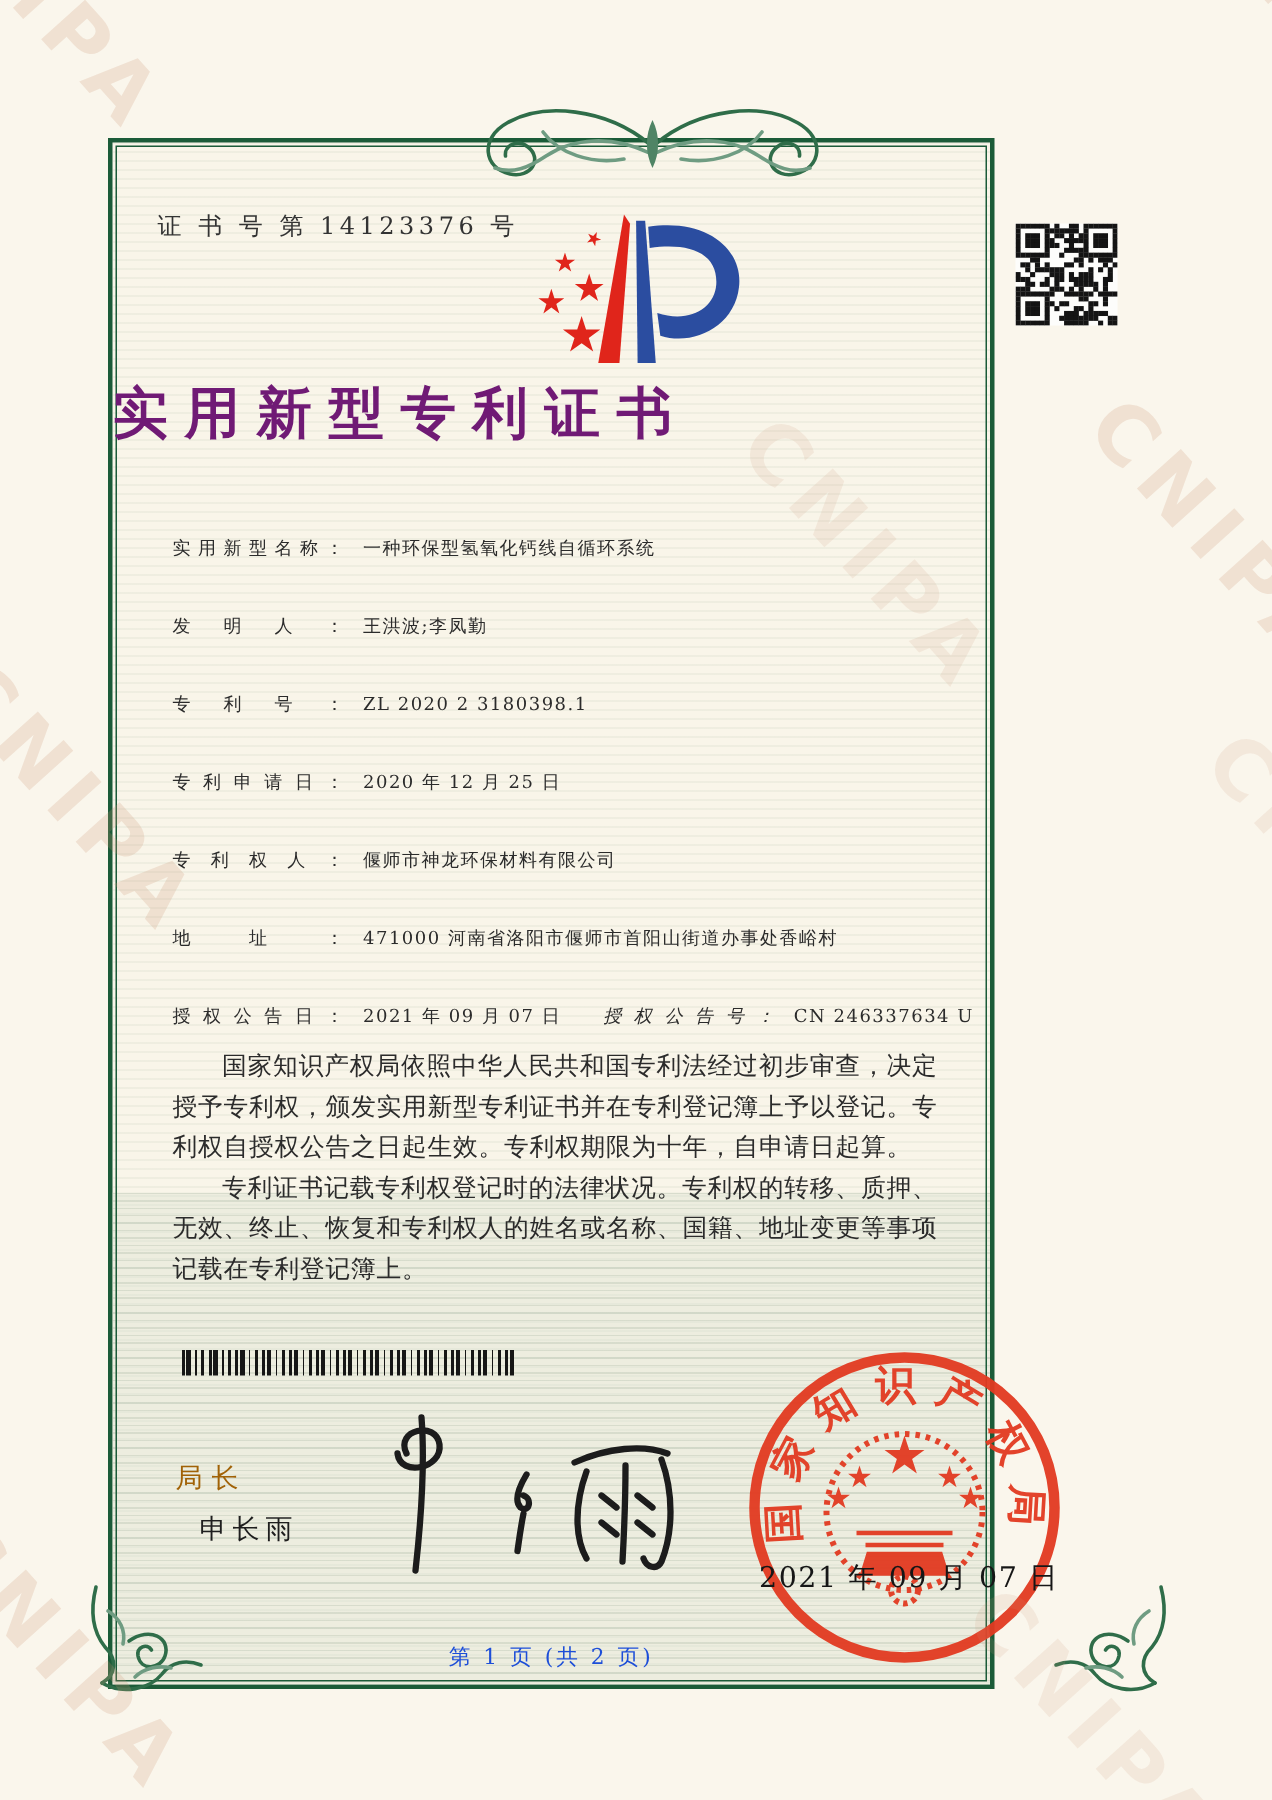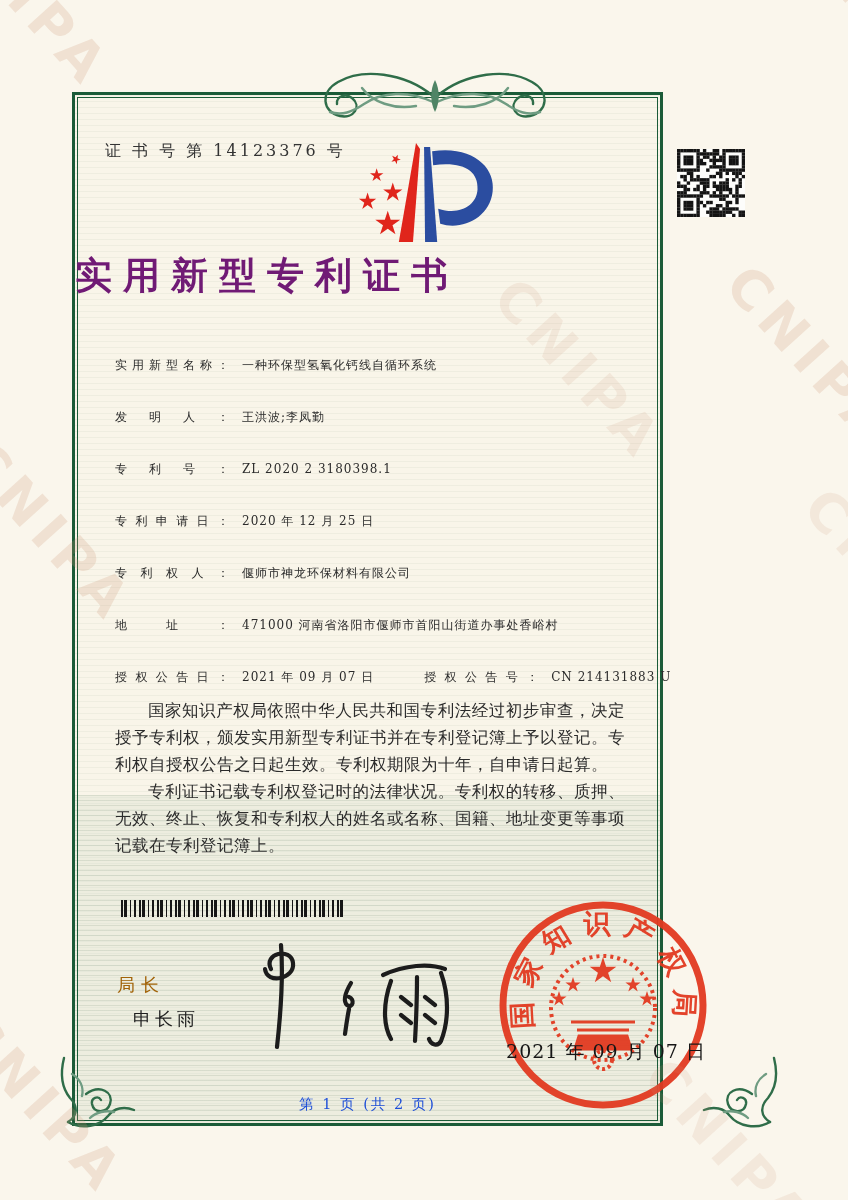--- a/index.html
+++ b/index.html
@@ -29,21 +29,21 @@
   .qr{position:absolute;left:602px;top:54px;width:68px;height:68px;background:#fdfdfb;}
 
   .title{position:absolute;left:0;right:0;top:156px;text-align:left;
          font-size:37px;font-weight:bold;letter-spacing:11px;color:#701a75;}
 
   .fields{position:absolute;left:40px;right:30px;top:258px;}
   .frow{margin-bottom:27px;font-size:12px;line-height:25px;white-space:nowrap;}
   .flabel{display:inline-block;width:114px;text-align:justify;text-align-last:justify;
           text-justify:inter-character;color:#2b2b2b;vertical-align:top;}
   .fvalue{margin-left:13px;color:#2b2b2b;letter-spacing:1px;}
-  .grant-gap{margin-left:50px;}
+  .grant-gap{margin-left:28px;font-style:italic;}
 
   .paras{position:absolute;left:40px;right:35px;top:602px;font-size:16.5px;line-height:27px;
          text-align:justify;color:#2b2b2b;letter-spacing:0.5px;}
   .paras p{margin:0;text-indent:2em;}
 
   .barcode{position:absolute;left:46px;top:805px;width:224px;height:17px;
      background:repeating-linear-gradient(90deg,#161616 0 2px,transparent 2px 3px,
        #161616 3px 6px,transparent 6px 9px,#161616 9px 10px,transparent 10px 13px,
        #161616 13px 15px,transparent 15px 18px);}
 
@@ -372,21 +372,21 @@
         <div class="frow">
           <span class="flabel">专利申请日：</span><span class="fvalue">2020 年 12 月 25 日</span>
         </div>
         <div class="frow">
           <span class="flabel">专利权人：</span><span class="fvalue">偃师市神龙环保材料有限公司</span>
         </div>
         <div class="frow">
           <span class="flabel">地址：</span><span class="fvalue">471000 河南省洛阳市偃师市首阳山街道办事处香峪村</span>
         </div>
         <div class="frow">
-          <span class="flabel">授权公告日：</span><span class="fvalue">2021 年 09 月 07 日</span><span class="flabel grant-gap">授权公告号：</span><span class="fvalue">CN 214131883 U</span>
+          <span class="flabel">授权公告日：</span><span class="fvalue">2021 年 09 月 07 日</span><span class="flabel grant-gap">授权公告号：</span><span class="fvalue">CN 246337634 U</span>
         </div>
       </div>
 
       <div class="paras">
         <p>国家知识产权局依照中华人民共和国专利法经过初步审查，决定授予专利权，颁发实用新型专利证书并在专利登记簿上予以登记。专利权自授权公告之日起生效。专利权期限为十年，自申请日起算。</p>
         <p>专利证书记载专利权登记时的法律状况。专利权的转移、质押、无效、终止、恢复和专利权人的姓名或名称、国籍、地址变更等事项记载在专利登记簿上。</p>
       </div>
 
       <div class="barcode"></div>
 

